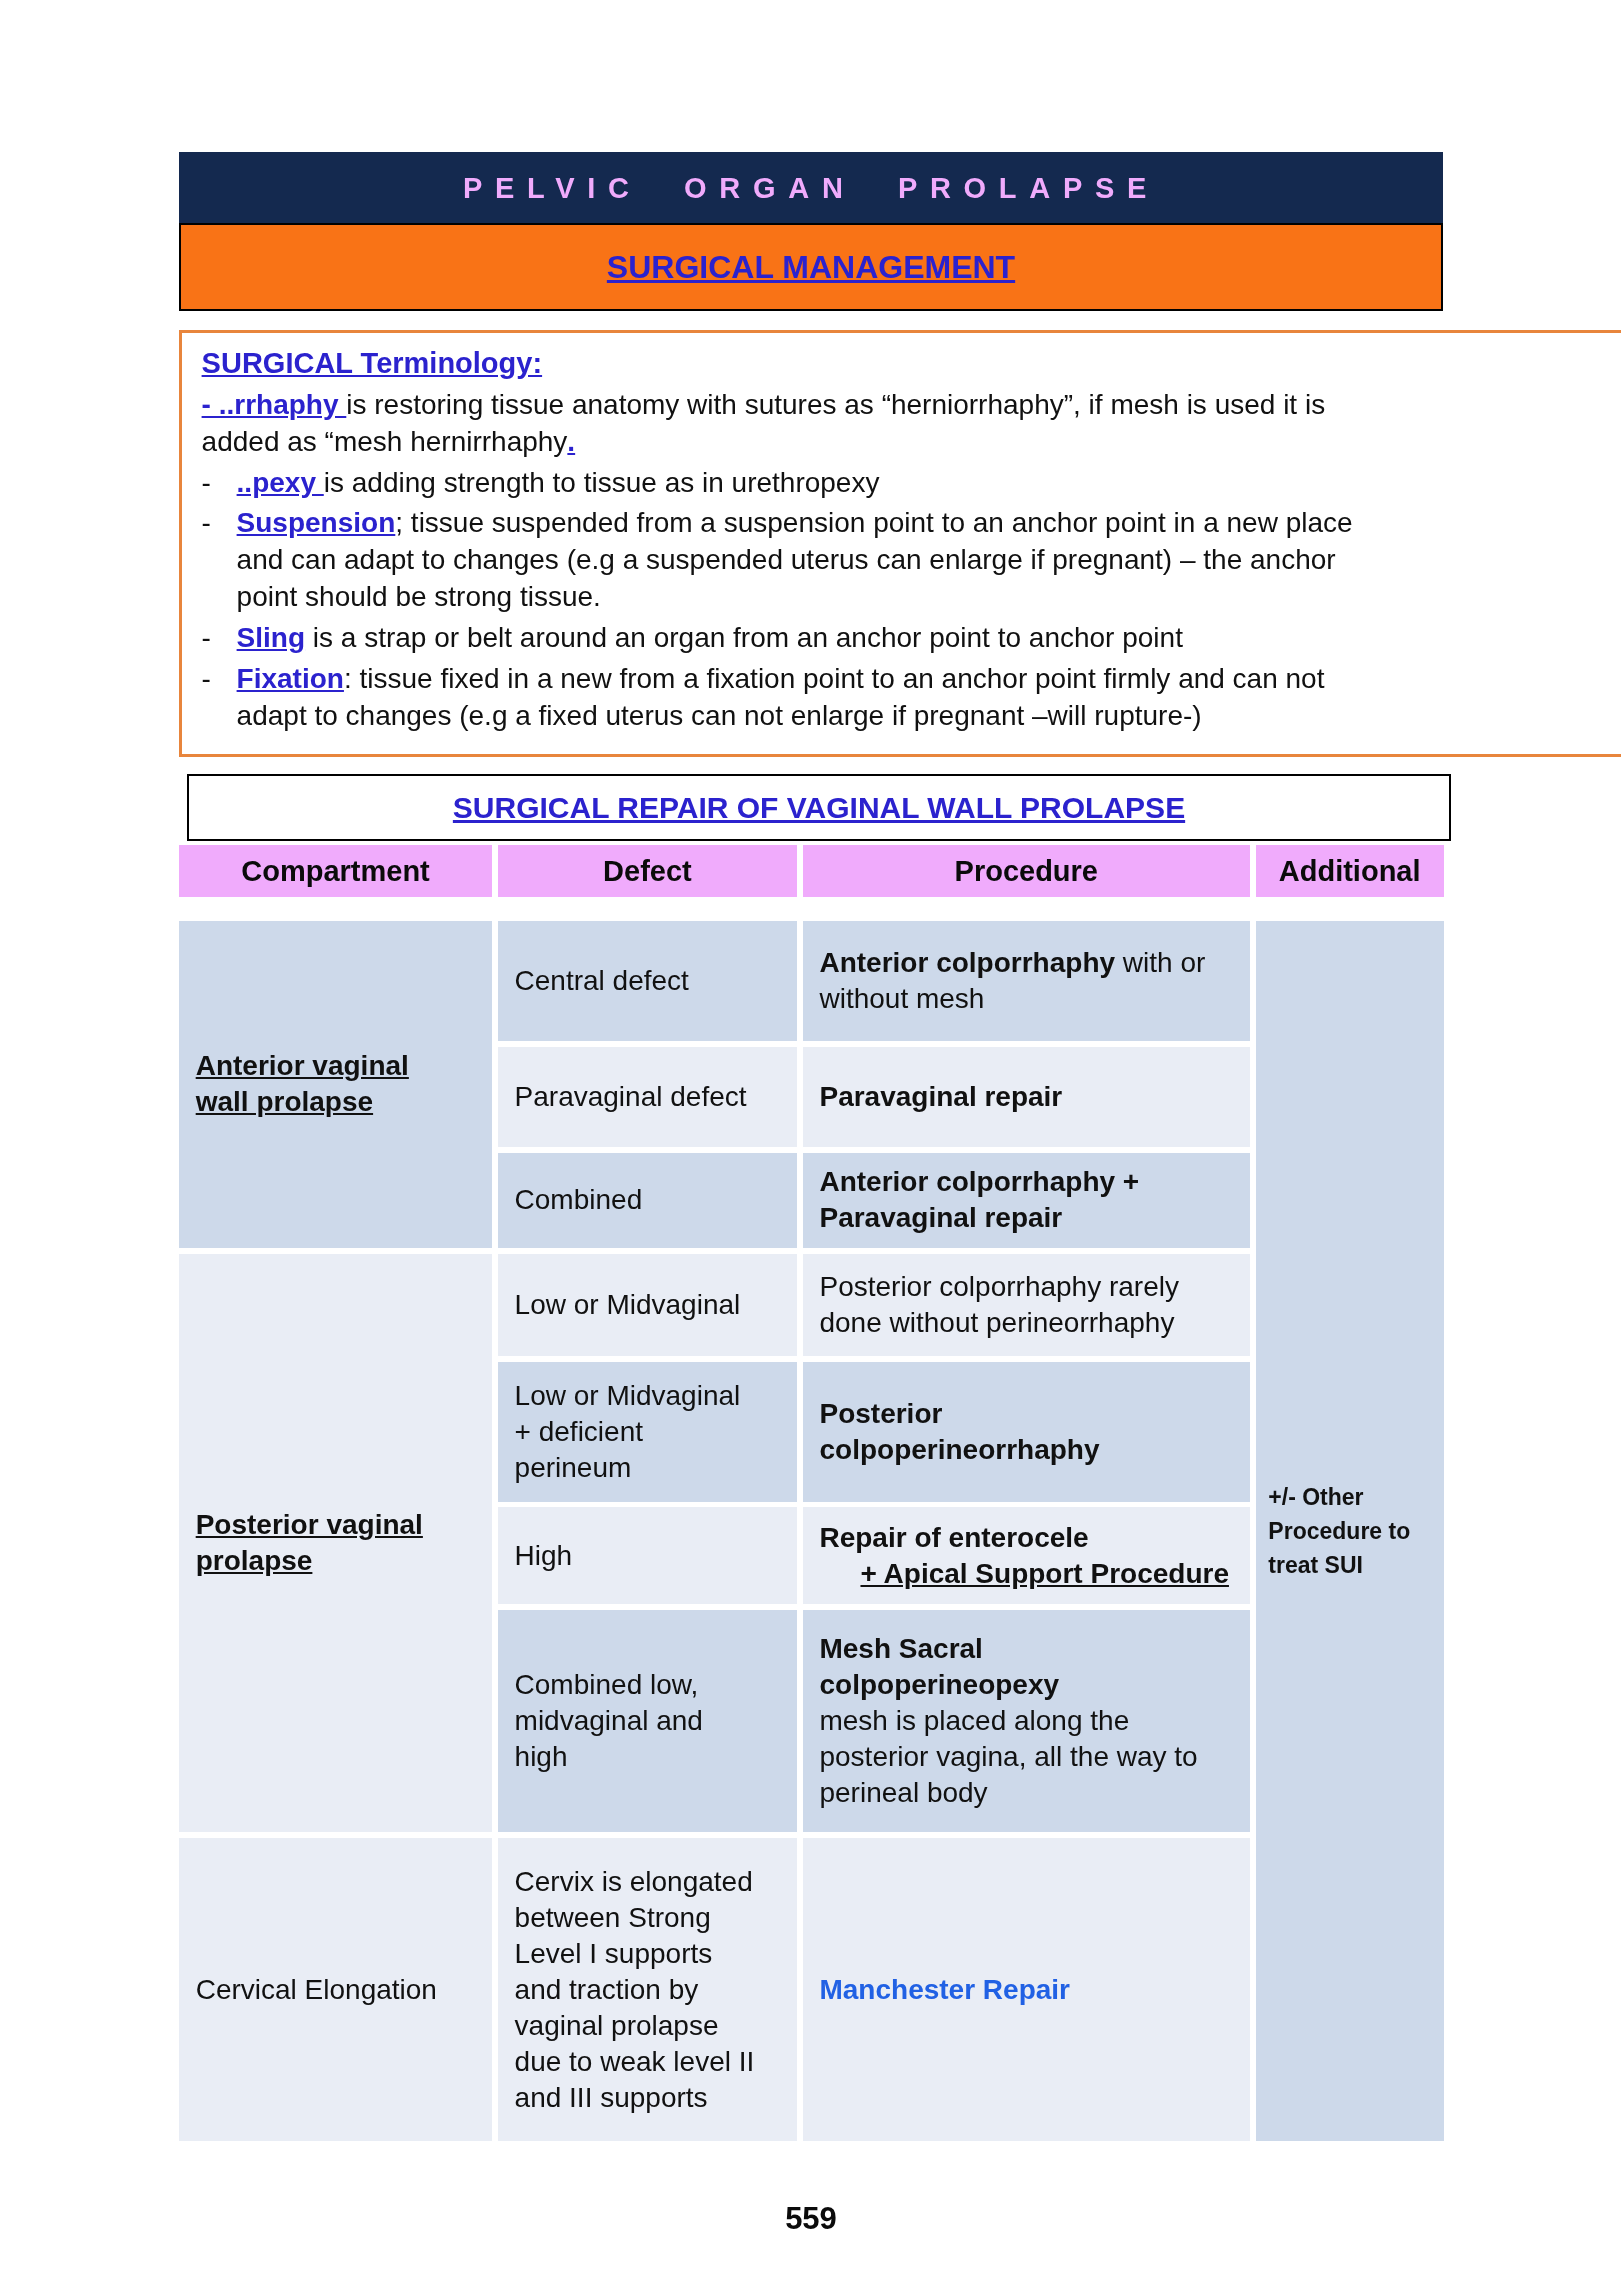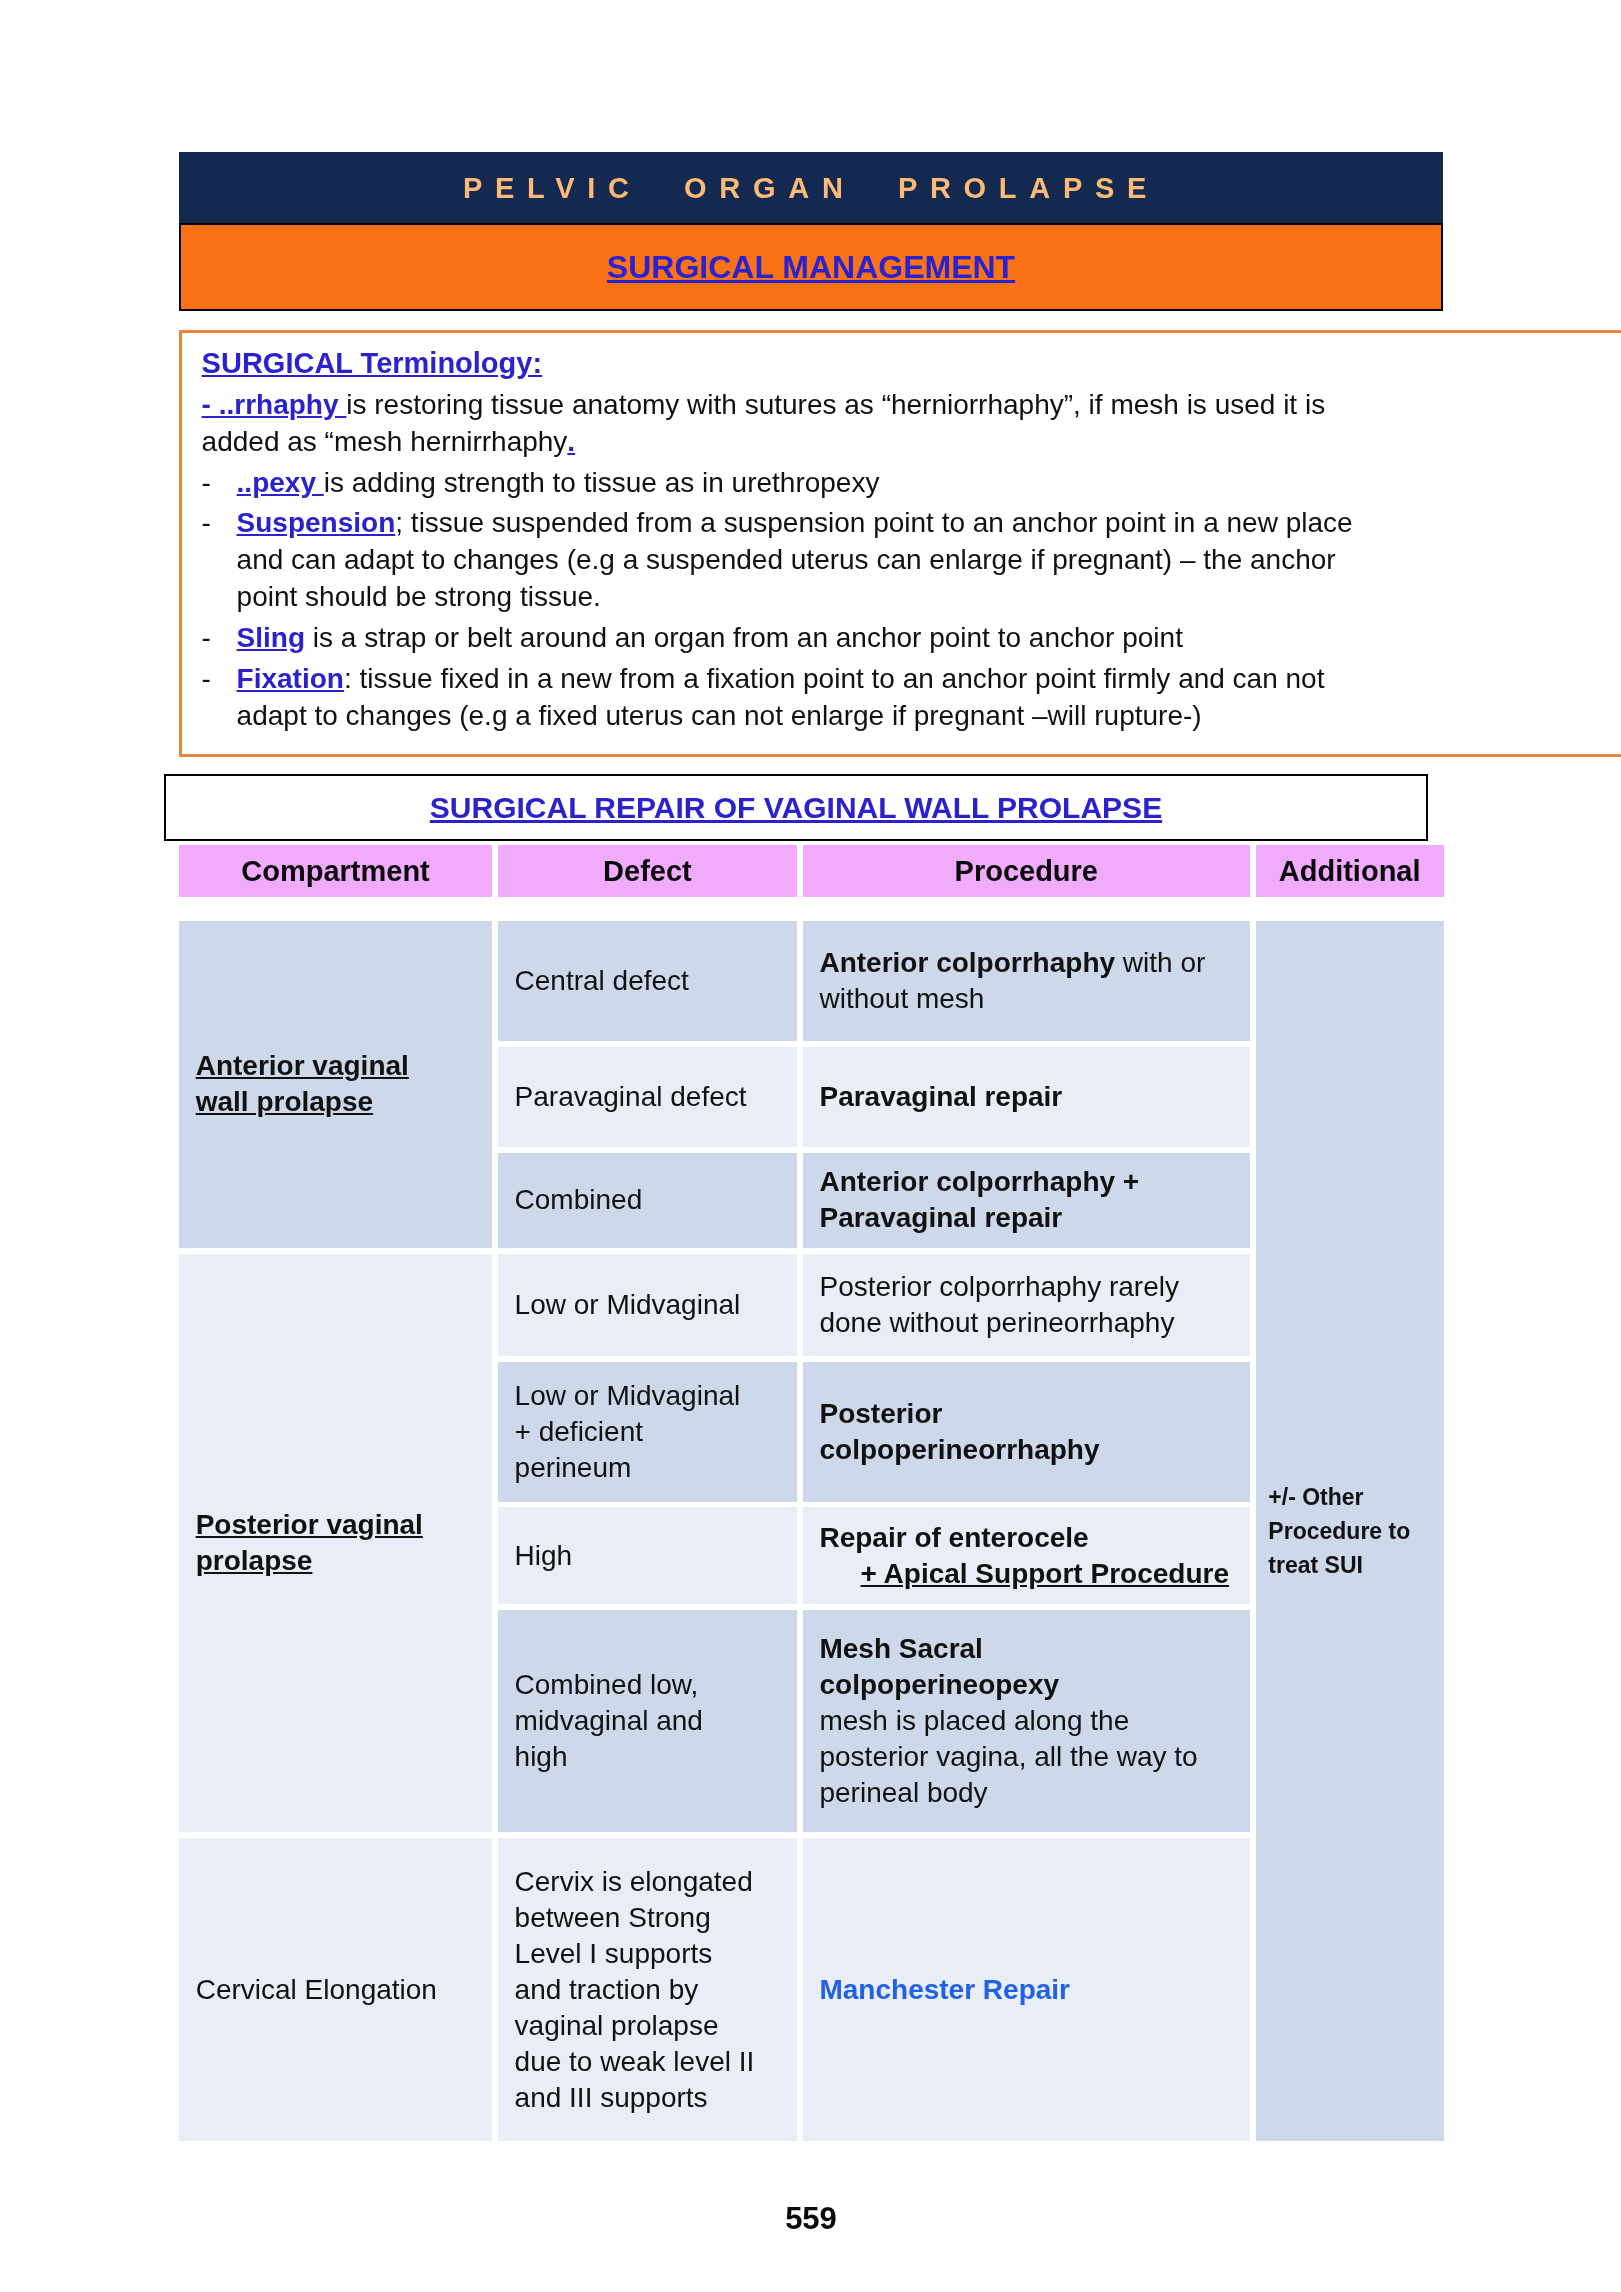--- a/index.html
+++ b/index.html
@@ -6,21 +6,21 @@
   .sheet{
     position:relative; width:1621px; height:2293px; background:#ffffff;
     font-family:"Liberation Sans", sans-serif; color:#111;
   }
   
   .titlebar{
     position:absolute; left:179px; top:152px; width:1264px; height:72px;
     background:#14294F; display:flex; align-items:center; justify-content:center;
   }
   .titlebar .txt{
-    color:#fdba74; font-size:29px; font-weight:bold;
+    color:#f0abfc; font-size:29px; font-weight:bold;
     letter-spacing:12.7px; word-spacing:21.6px; white-space:nowrap;
   }
   .subtitle-box{
     position:absolute; left:179px; top:223px; width:1264px; height:88px;
     box-sizing:border-box; border:2.9px solid #000; background:#f97316;
     display:flex; align-items:center; justify-content:center;
   }
   .subtitle-box .txt{
     color:#2B22CE; font-size:32px; font-weight:bold; text-decoration:underline;
   }
@@ -39,21 +39,21 @@
   .t-bullet:empty{flex:0 0 0;}
   .t-text{flex:1 1 auto;}
   
   .b{font-weight:bold;}
   .u{text-decoration:underline;}
   .term{color:#2B22CE; font-weight:bold; text-decoration:underline;}
   .blue2{color:#2161E4;}
   .ind{padding-left:41px;}
   
   .table-title-box{
-    position:absolute; left:164px; top:774px; width:1264px; height:67px;
+    position:absolute; left:187px; top:774px; width:1264px; height:67px;
     box-sizing:border-box; border:2.9px solid #000; background:#fff;
     display:flex; align-items:center; justify-content:center;
   }
   .table-title-box .txt{
     color:#2B22CE; font-size:30px; font-weight:bold; text-decoration:underline;
   }
   
   .thead-grid, .tbody-grid{
     position:absolute; left:179px; width:1264px;
     display:grid; grid-template-columns:313px 299px 447px 188px; gap:5.9px;

